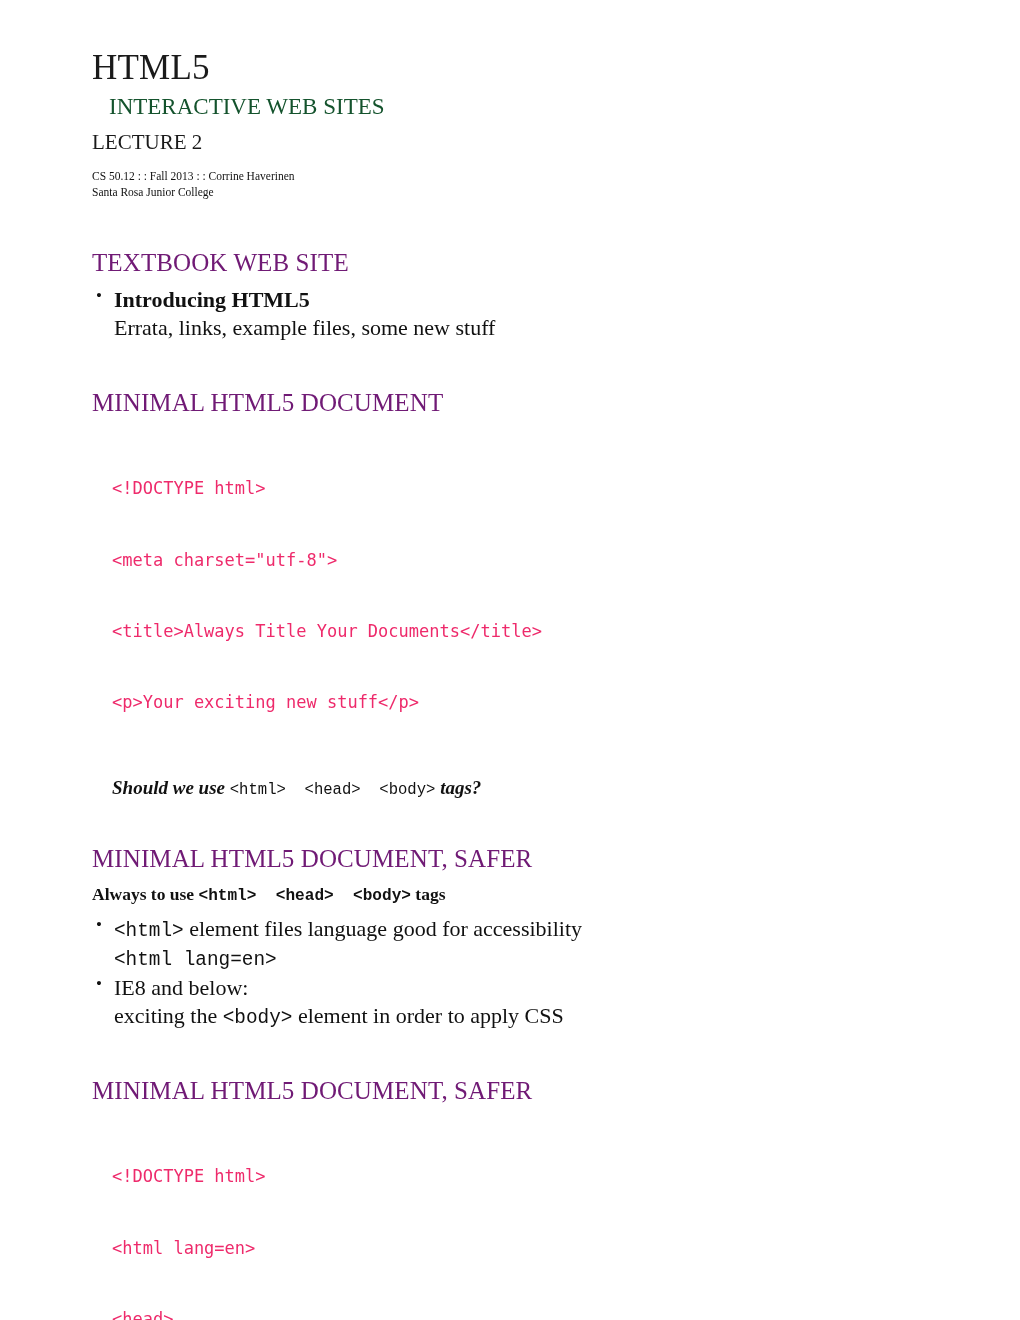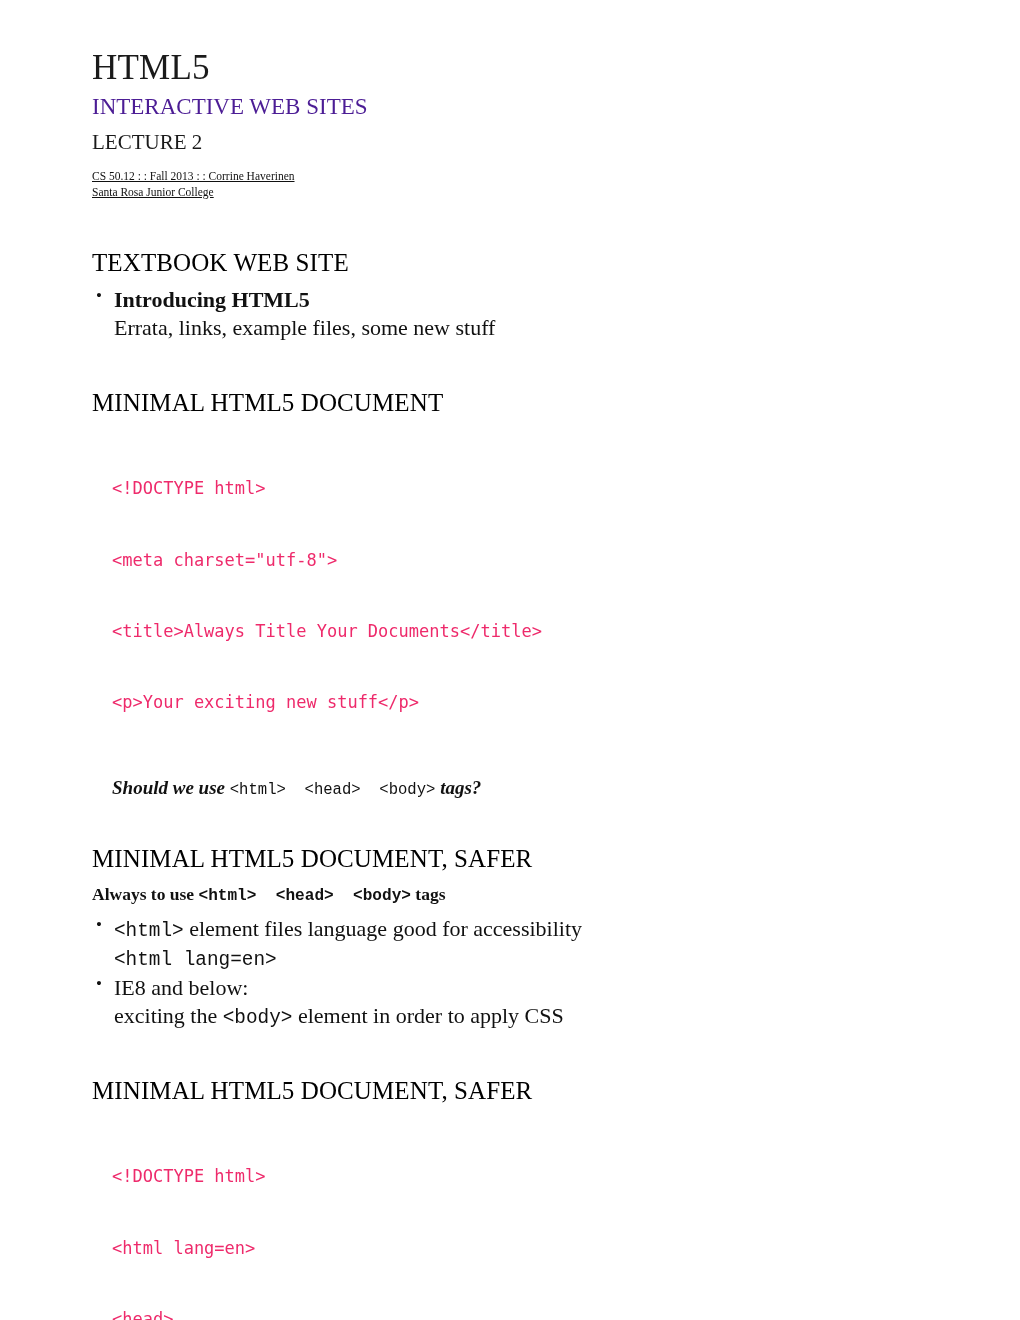--- a/index.html
+++ b/index.html
@@ -35,47 +35,46 @@
     line-height: 1.12;
     font-weight: 400;
     letter-spacing: 0.2px;
     margin: 0 0 6px 0;
     color: #1a1a1a;
   }
   .doc-subtitle {
     font-size: 23px;
     line-height: 1.2;
     font-weight: 400;
-    margin: 0 0 9px 0;
-    color: #4c1d95;
+    margin: 0 0 9px 17px;
+    color: #14532d;
   }
   .doc-lecture {
     font-size: 21px;
     line-height: 1.2;
     font-weight: 400;
     margin: 0 0 14px 0;
     color: #1a1a1a;
   }
   .byline {
     font-size: 11.5px;
     line-height: 1.36;
     margin: 0;
     color: #111111;
-    text-decoration: underline;
   }
   .byline-line { display: block; }
 
   
   .section { margin: 0; }
   .section-heading {
     font-size: 25px;
     line-height: 1.2;
     font-weight: 400;
     margin: 0;
-    color: #000000;
+    color: #701a75;
     letter-spacing: 0.1px;
   }
 
   
   .sp-1 { height: 48px; }   
   .sp-2 { height: 44px; }   
 
   
   ul.bullets {
     list-style: none;

